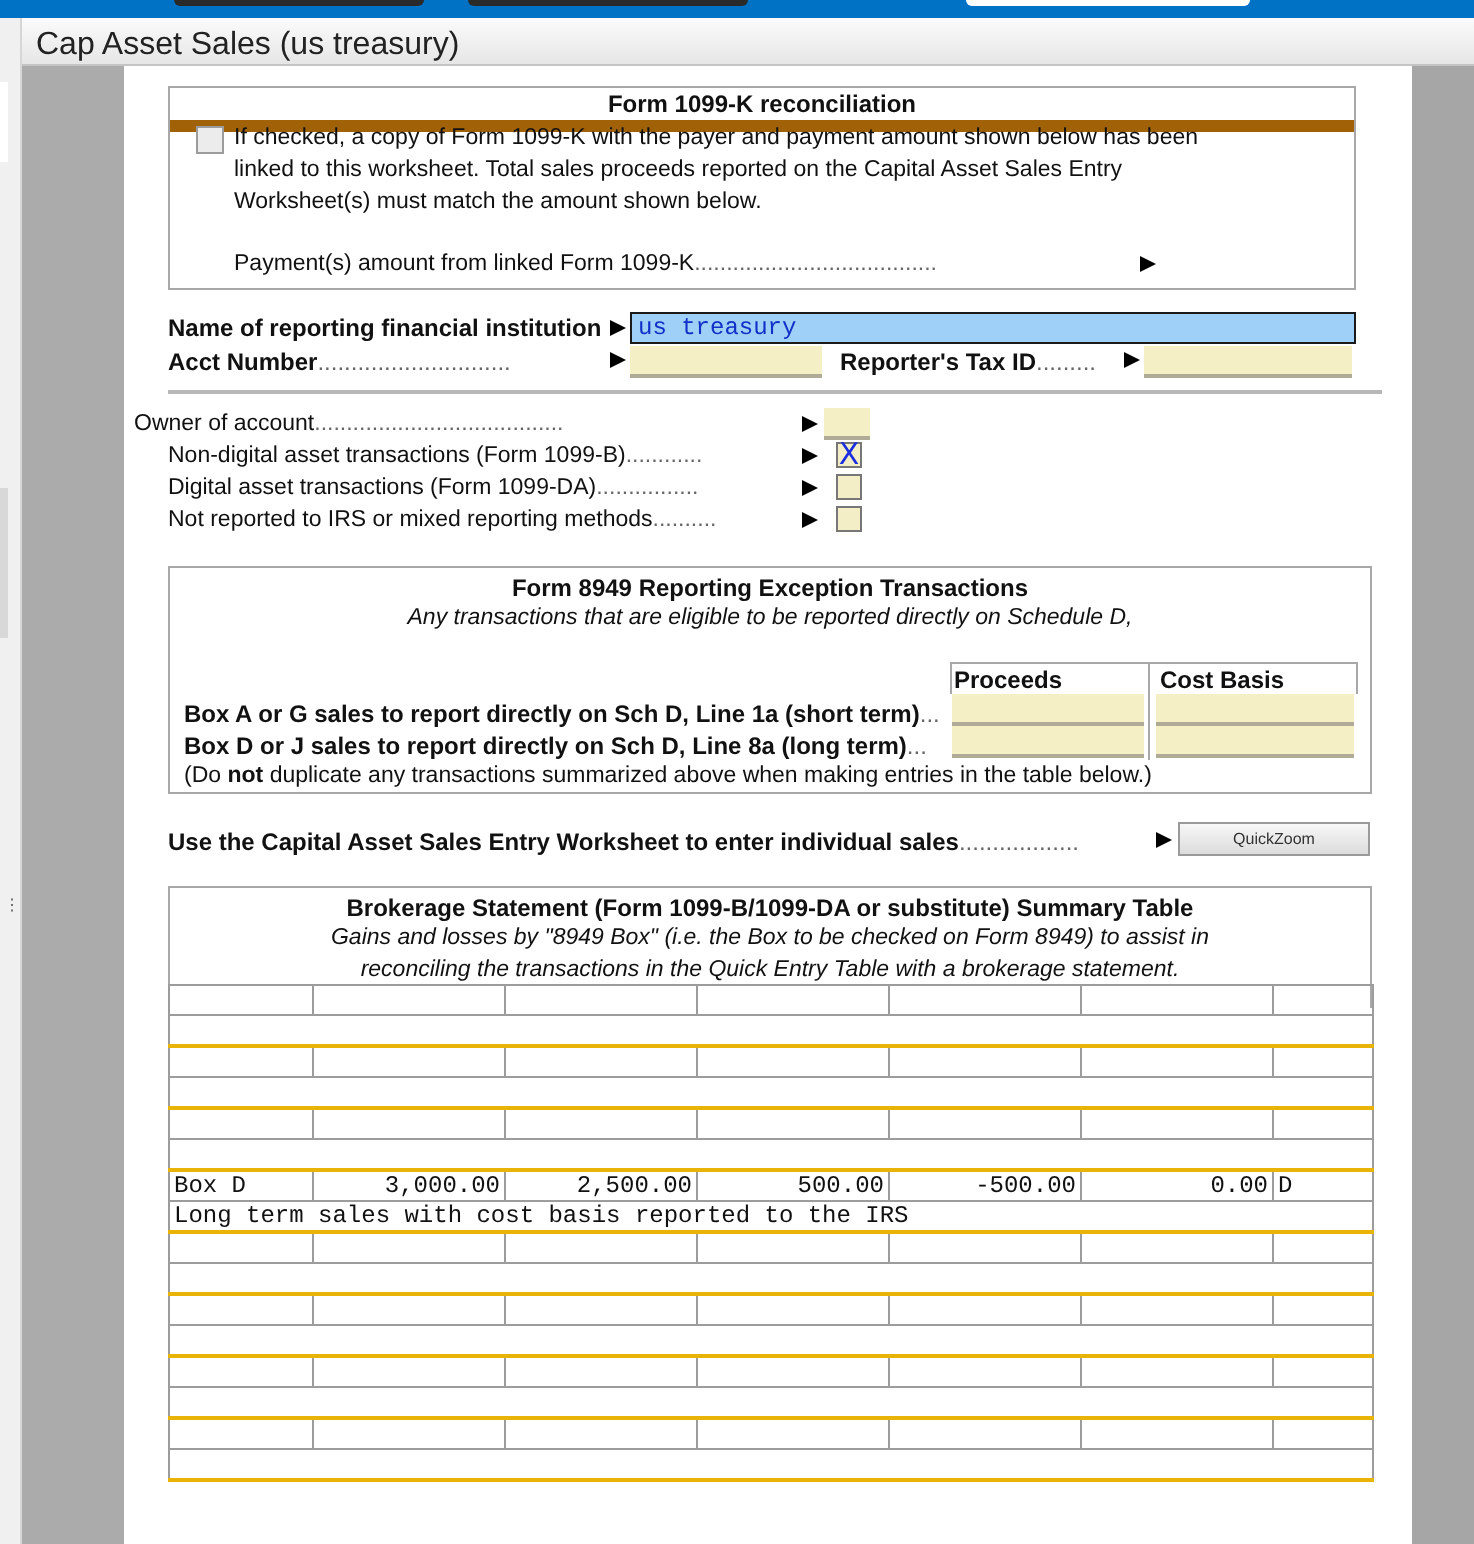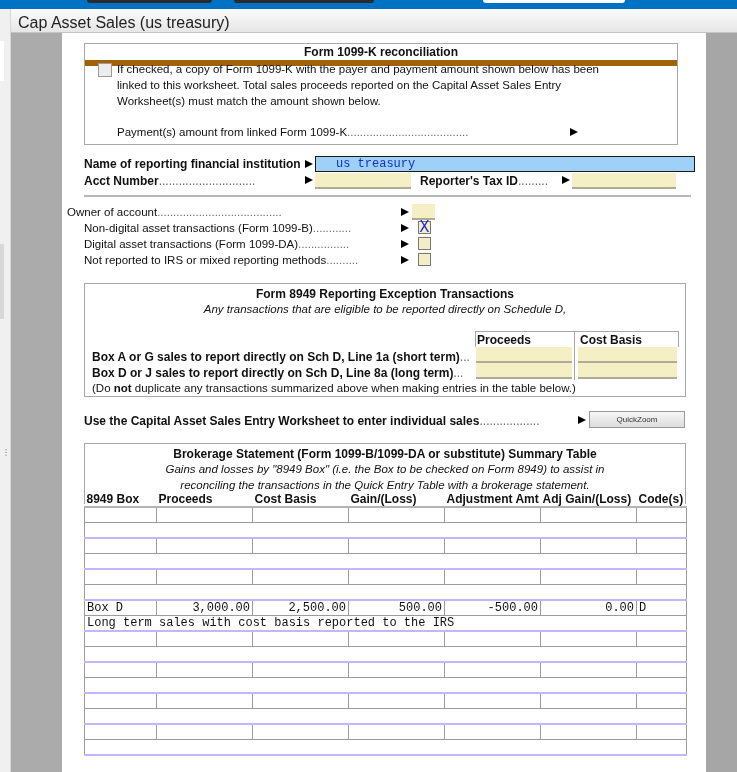--- a/index.html
+++ b/index.html
@@ -35,21 +35,21 @@
   .chk-gray { position: absolute; width: 12px; height: 12px; background: #ececec; border: 1px solid #9c9c9c; }
   .dots { color: #666; }
   .mono { font-family: "Liberation Mono", monospace; font-size: 12px; }
   .btn-qz {
     position: absolute; border: 1px solid #9a9a9a; background: linear-gradient(#f7f7f7, #dcdcdc);
     font-size: 8px; text-align: center; line-height: 15px; color: #333;
   }
   table.bt { position: absolute; border-collapse: collapse; table-layout: fixed; }
   table.bt td { border: 1px solid #9c9c9c; height: 14px; padding: 0 2px; font-size: 12px; white-space: nowrap; overflow: hidden; }
   table.bt td.hd { font-weight: bold; border-top: none; border-left: none; border-right: none; border-bottom: 2px solid #b4b4b4; }
-  table.bt tr.full td { border-bottom: 2px solid #c4b5fd; }
+  table.bt tr.full td { border-bottom: 2px solid #eab308; }
   table.bt td.r { text-align: right; }
   .rscroll { position: absolute; left: 706px; top: 33px; width: 31px; height: 739px; background: #a6a6a6; }
 </style>
 </head>
 <body>
 
 <div class="topbar">
   <div class="tb1"></div>
   <div class="tb2"></div>
   <div class="tb3"></div>
@@ -77,21 +77,21 @@
     <div class="txt abs" style="left:32px; top:51px;">Worksheet(s) must match the amount shown below.</div>
     <div class="txt abs" style="left:32px; top:82px;">
       <span>Payment(s) amount from linked Form 1099-K</span><span class="dots">......................................</span>
     </div>
     <div class="arrow" style="left:485px; top:84px;"></div>
     <div class="abs" style="left:500px; top:82px; width:80px; height:14px;"></div>
   </div>
 
   <div class="bold abs" style="left:22px; top:124px;">Name of reporting financial institution</div>
   <div class="arrow" style="left:243px; top:127px;"></div>
-  <div class="abs mono" style="left:253px; top:123px; width:358px; height:14px; background:#9fd0f8; border:1px solid #1a1a1a; color:#1030c8; padding-left:20px; line-height:14px; box-sizing:content-box;">us treasury</div>
+  <div class="abs mono" style="left:253px; top:123px; width:358px; height:14px; background:#9fd0f8; border:1px solid #1a1a1a; color:#1030c8; padding-left:3px; line-height:14px; box-sizing:content-box;">us treasury</div>
 
   <div class="bold abs" style="left:22px; top:141px;">
     <span>Acct Number</span><span class="dots" style="font-weight:normal;">.............................</span>
   </div>
   <div class="arrow" style="left:243px; top:143px;"></div>
   <div class="field" style="left:253px; top:140px; width:96px; height:14px;"></div>
   <div class="bold abs" style="left:358px; top:141px;">
     <span>Reporter's Tax ID</span><span class="dots" style="font-weight:normal;">.........</span>
   </div>
   <div class="arrow" style="left:500px; top:143px;"></div>
@@ -165,29 +165,20 @@
       <col style="width:72px">
         <col style="width:96px">
         <col style="width:96px">
         <col style="width:96px">
         <col style="width:96px">
         <col style="width:96px">
         <col style="width:50px">
     </colgroup>
     <tbody id="bt-body">
         <tr>
-          <td class="hd">8949 Box</td>
-          <td class="hd">Proceeds</td>
-          <td class="hd">Cost Basis</td>
-          <td class="hd">Gain/(Loss)</td>
-          <td class="hd">Adjustment Amt</td>
-          <td class="hd">Adj Gain/(Loss)</td>
-          <td class="hd">Code(s)</td>
-        </tr>
-        <tr>
           <td class="mono"></td>
           <td class="mono r"></td>
           <td class="mono r"></td>
           <td class="mono r"></td>
           <td class="mono r"></td>
           <td class="mono r"></td>
           <td class="mono"></td>
         </tr>
         <tr class="full">
           <td colspan="7" class="mono"></td>

